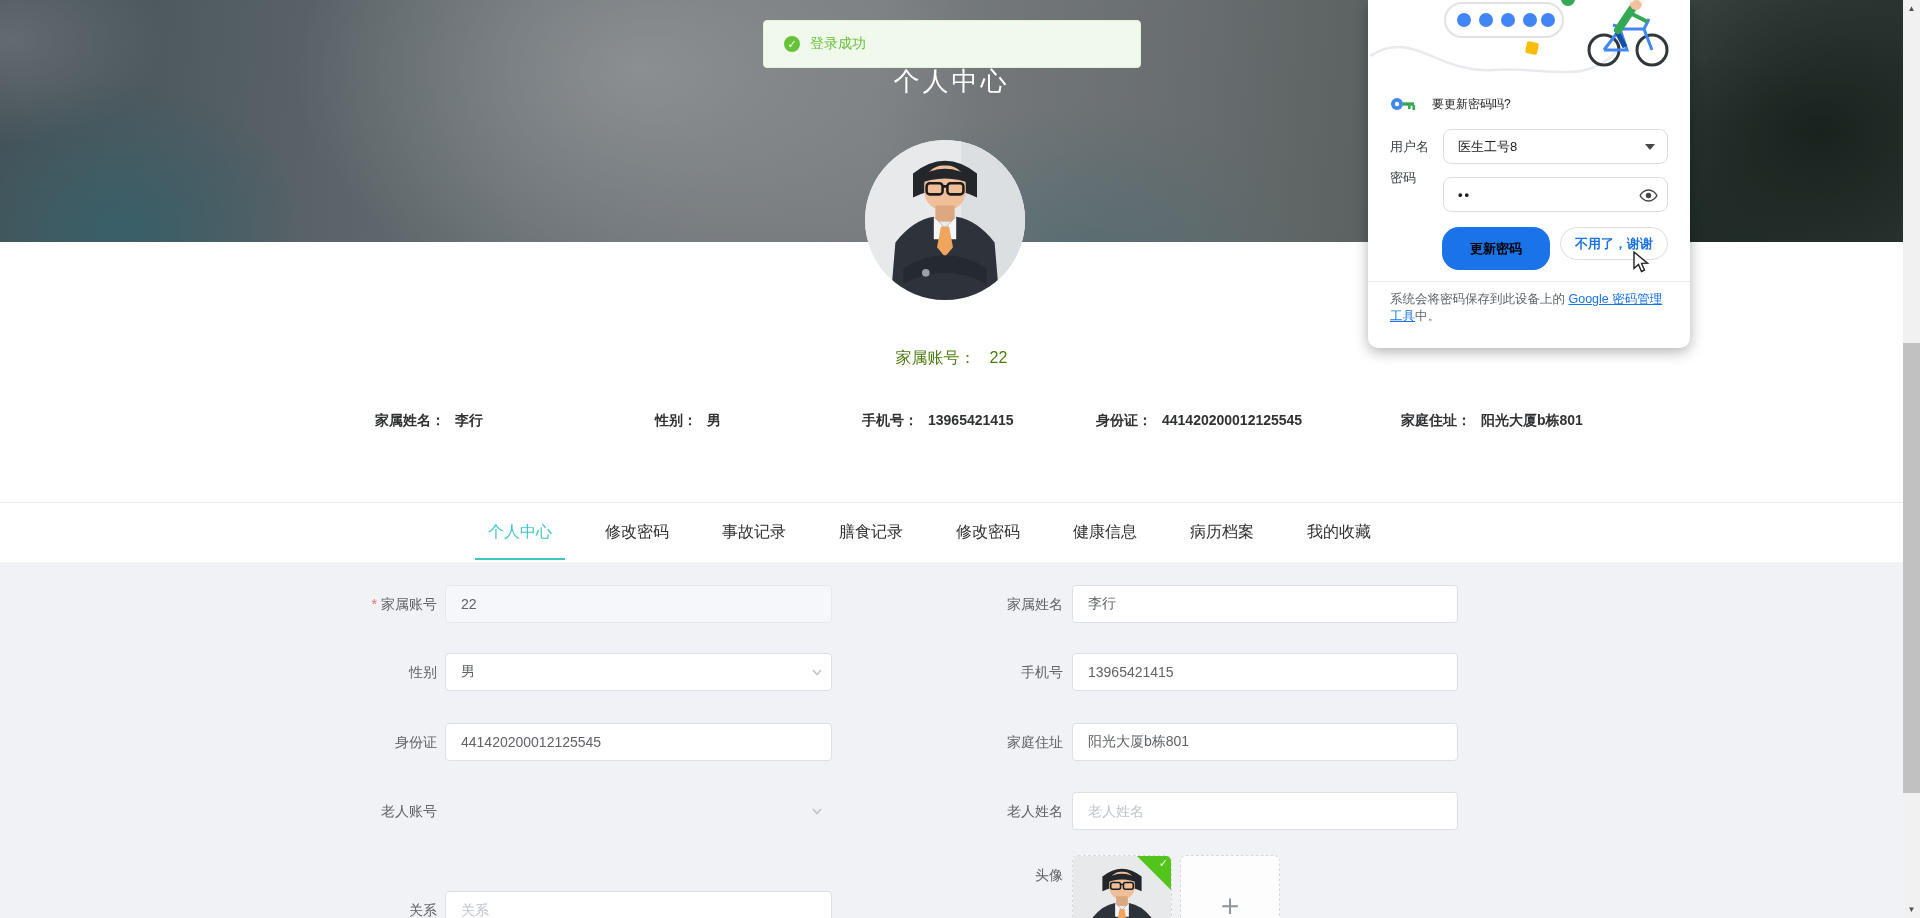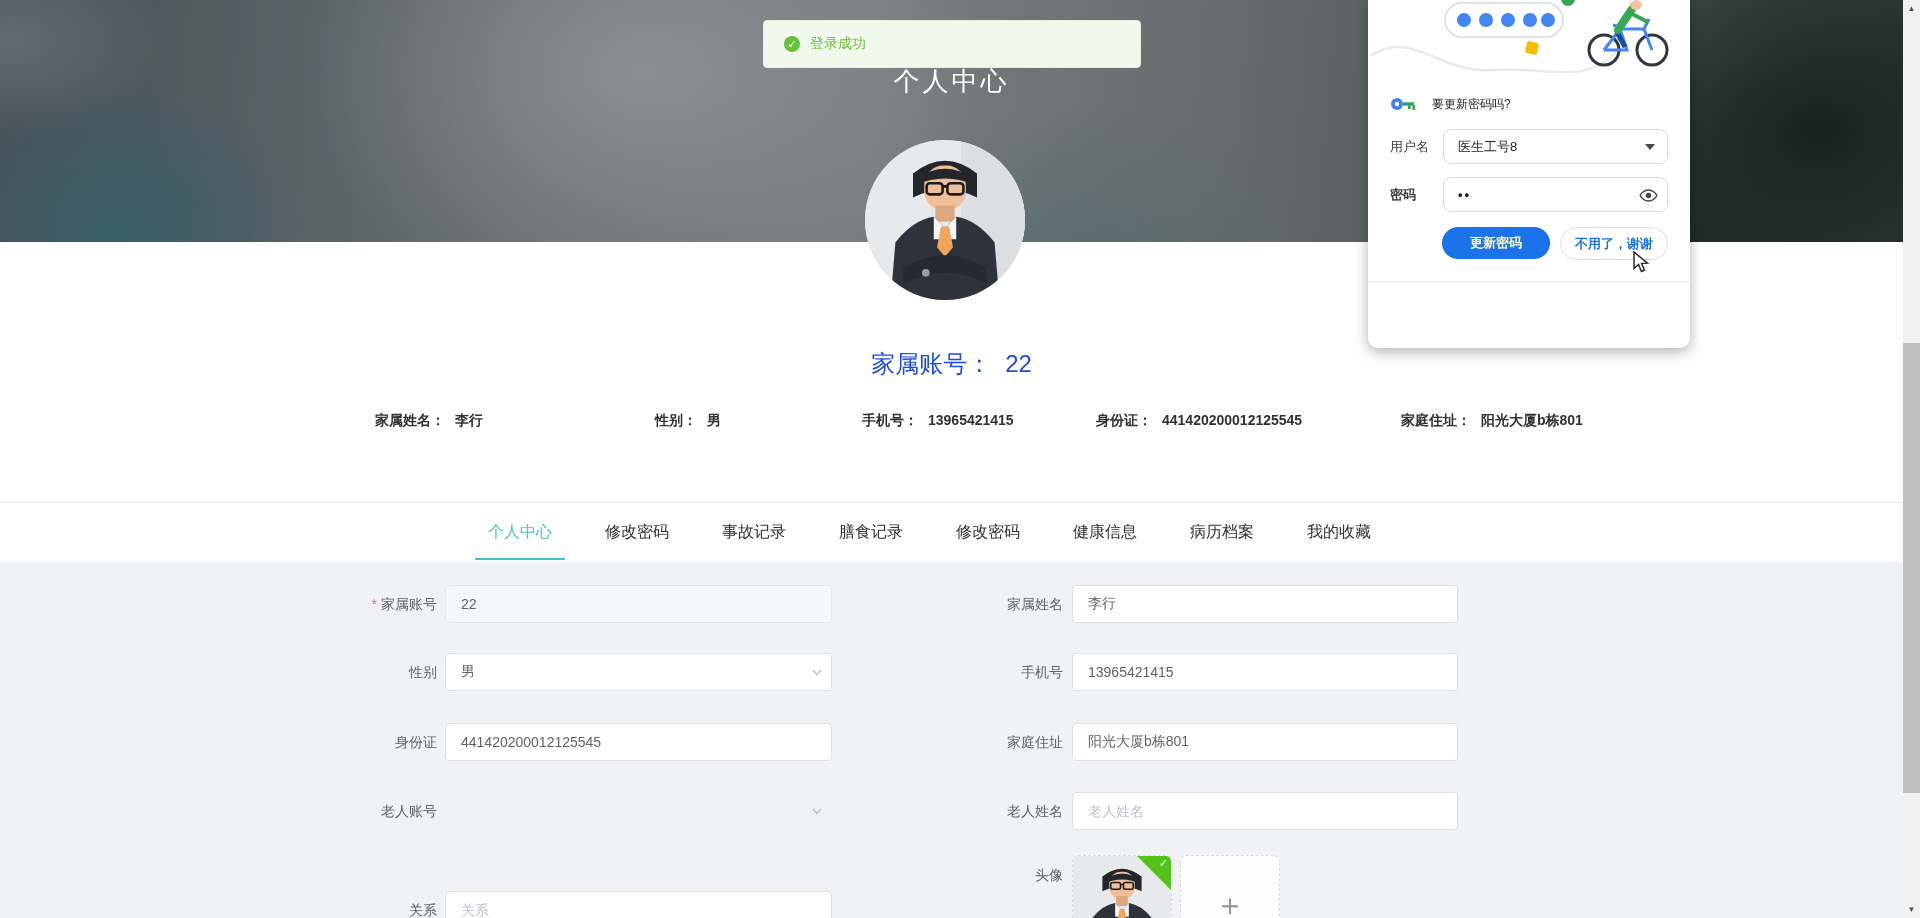--- a/index.html
+++ b/index.html
@@ -30,21 +30,21 @@
     font-size:11px; line-height:16px; text-align:center; flex:0 0 auto; }
   .toast-text { color:#67c23a; font-size:14px; margin-left:10px; }
 
   
   .avatar { position:absolute; left:865px; top:140px; width:160px; height:160px;
     border-radius:50%; overflow:hidden; background:#e7e9ea; z-index:3; }
   .avatar svg { width:100%; height:100%; display:block; }
 
   
   .account-line { position:absolute; left:0; top:348px; width:1903px; text-align:center;
-    font-size:24px; color:#1d4ed8; }
+    font-size:16px; color:#4d7c0f; }
   .account-line .val { margin-left:14px; }
   .info-bar { position:absolute; top:412px; left:0; width:1903px; height:20px; font-size:14px; color:#303133; }
   .info-item { position:absolute; white-space:nowrap;font-weight:bold; }
   .info-item .val { margin-left:10px; }
   .i0{left:375px;} .i1{left:655px;} .i2{left:862px;} .i3{left:1096px;} .i4{left:1375px;margin-left:26px;}
 
   .divider { position:absolute; left:0; top:502px; width:1903px; height:1px; background:#e8ebee; }
 
   
   .tabs { position:absolute; left:475px; top:503px; height:59px; display:flex; }
@@ -88,22 +88,22 @@
   .pop-title { position:absolute; left:64px; top:96px; font-size:12px; color:#202124; white-space:nowrap; }
   .pop-label { position:absolute; left:22px; font-size:13px; color:#3c4043; height:35px; line-height:35px; }
   .pop-input { position:absolute; left:75px; width:225px; height:35px; border:1px solid #dadce0;
     border-radius:8px; background:#fff; display:flex; align-items:center; padding:0 30px 0 14px;
     font-size:13px; color:#202124; }
   .pop-input .dots { letter-spacing:2px; font-weight:bold; }
   .pop-caret { position:absolute; right:12px; top:14px; width:0; height:0;
     border-left:5px solid transparent; border-right:5px solid transparent; border-top:6px solid #444746; }
   .eye { position:absolute; right:9px; top:8px; width:19px; height:19px; }
   .btn-row { position:absolute; top:227px; left:74px; display:flex; }
-  .btn-primary { width:108px; height:32px; border:none; border-radius:17px; background:#1a73e8;
-    color:#fef9c3; font-size:13px; font-weight:bold; cursor:pointer;
+  .btn-primary { width:108px; height:43px; border:none; border-radius:17px; background:#1a73e8;
+    color:#000000; font-size:13px; font-weight:bold; cursor:pointer;
     font-family:"Liberation Sans","DejaVu Sans",sans-serif; }
   .btn-secondary { width:108px; height:33px; margin-left:10px; border:1px solid #dadce0; border-radius:17px;
     background:#fff; color:#1a73e8; font-size:13px; font-weight:bold; cursor:pointer;
     font-family:"Liberation Sans","DejaVu Sans",sans-serif; }
   .pop-divider { position:absolute; left:0; top:281px; width:322px; height:1px; background:#e8eaed; }
   .pop-footer { position:absolute; left:22px; top:291px; width:284px; font-size:12.5px;
     line-height:17px; color:#5f6368; }
   .pop-footer a { color:#1a73e8; text-decoration:underline; }
 
   
@@ -255,35 +255,38 @@
       <rect x="22.5" y="9" width="2.6" height="5" fill="#34a853"></rect>
     </svg>
     <div class="pop-title">要更新密码吗?</div>
 
     <div class="pop-label" style="top:129px;">用户名</div>
     <div class="pop-input" style="top:129px;">
       <span>医生工号8</span>
       <span class="pop-caret"></span>
     </div>
 
-    <div class="pop-label" style="top:177px;font-weight:bold;">密码</div>
+    <div class="pop-label" style="top:160px;">密码</div>
     <div class="pop-input" style="top:177px;">
       <span class="dots">••</span>
       <svg class="eye" viewBox="0 0 24 24">
         <path d="M12,5 C6.5,5 2.5,9.5 1.5,12 C2.5,14.5 6.5,19 12,19 C17.5,19 21.5,14.5 22.5,12 C21.5,9.5 17.5,5 12,5 Z" fill="none" stroke="#444746" stroke-width="1.8"></path>
         <circle cx="12" cy="12" r="3.4" fill="#444746"></circle>
       </svg>
     </div>
 
     <div class="btn-row">
       <button class="btn-primary">更新密码</button>
       <button class="btn-secondary">不用了，谢谢</button>
     </div>
 
     <div class="pop-divider"></div>
+    <div class="pop-footer">
+      <span>系统会将密码保存到此设备上的 </span><a href="#">Google 密码管理工具</a><span>中。</span>
+    </div>
   </div>
 
   <svg class="cursor" width="18" height="22" viewBox="0 0 18 22">
     <path d="M1,1 L1,17.5 L5.5,13.5 L8.5,20.5 L11.5,19.2 L8.6,12.4 L14.5,12.2 Z" fill="#fff" stroke="#222" stroke-width="1.4"></path>
   </svg>
 
   <div class="scrollbar">
     <div class="sb-arrow" style="top:0;">▲</div>
     <div class="sb-thumb"></div>
     <div class="sb-arrow" style="top:901px;">▼</div>

